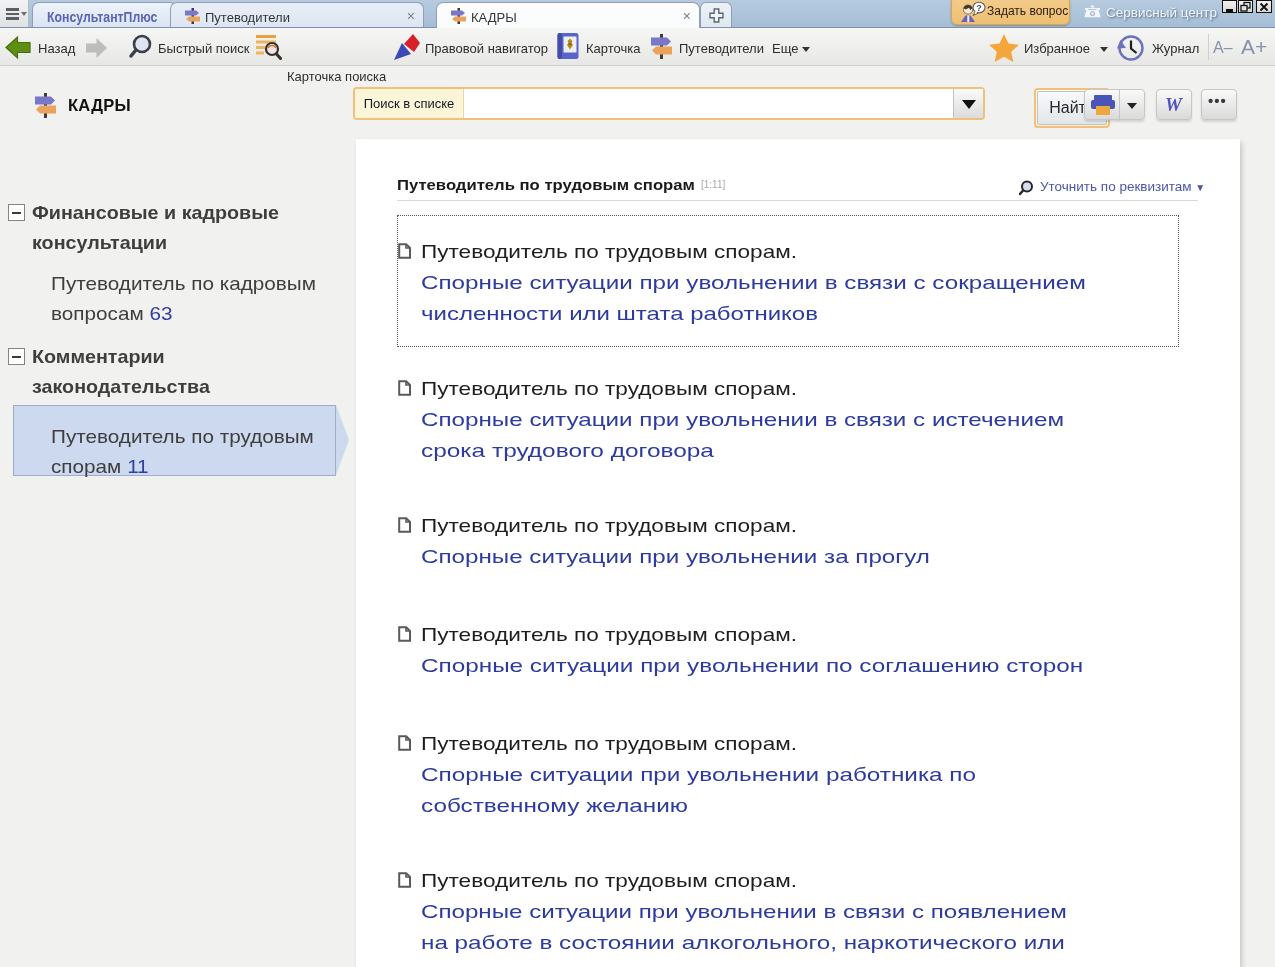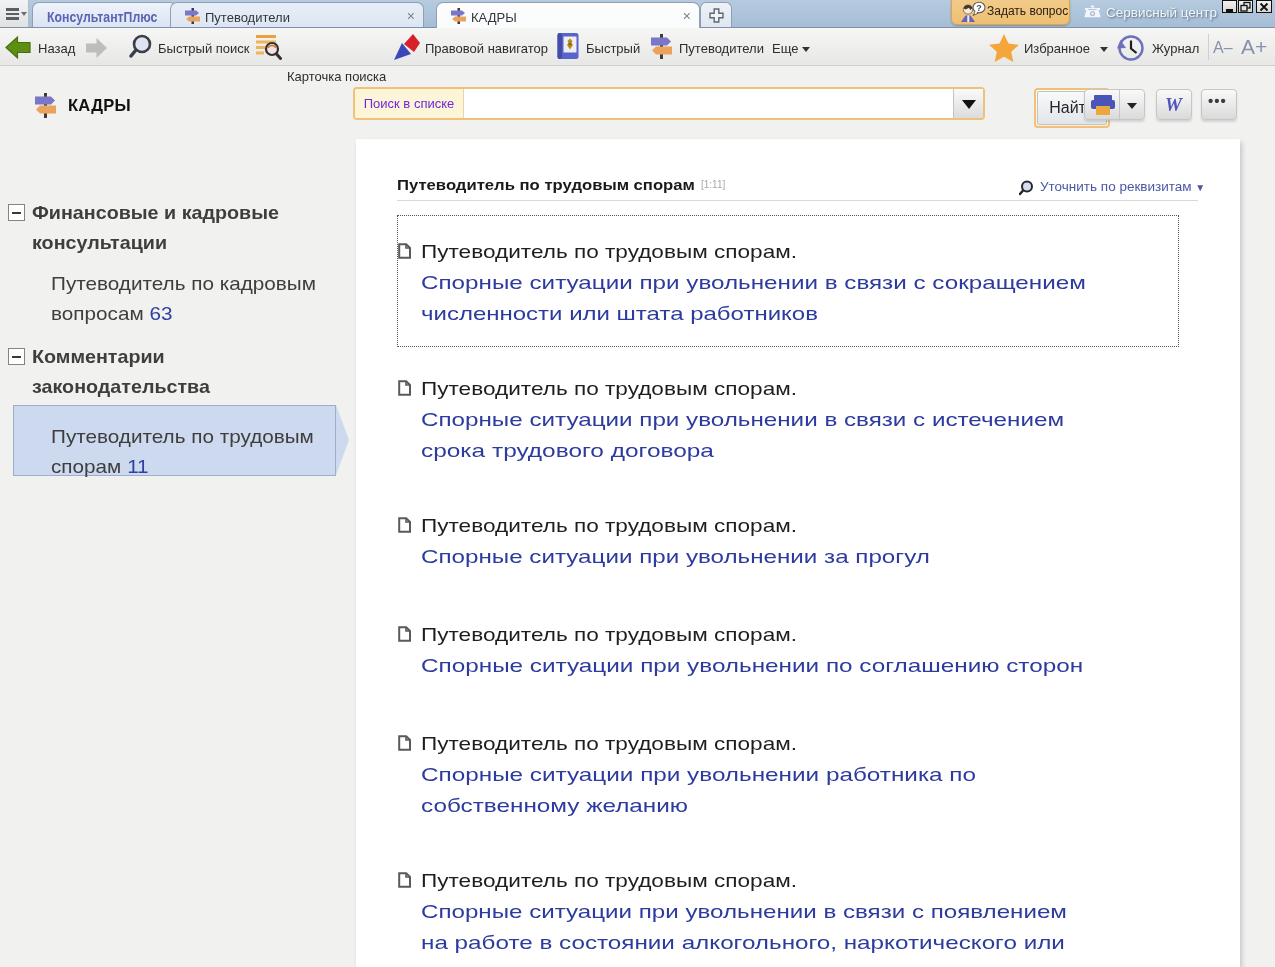--- a/index.html
+++ b/index.html
@@ -25,21 +25,21 @@
 #askbtn { position:absolute; left:951px; top:-4px; width:119px; height:29px; background:linear-gradient(#f3cc8c,#eebf72); border:1px solid #d9a553; border-radius:6px; box-shadow:0 1px 2px rgba(0,0,0,0.25); }
 #askbtn span { position:absolute; left:35px; top:7px; font-size:12px; color:#2a2015; white-space:nowrap; }
 #service { position:absolute; left:1106px; top:5px; color:#f3f6f9; font-size:13.5px; text-shadow:1px 1px 2px rgba(60,80,100,0.8); white-space:nowrap; }
 .winbtn { position:absolute; top:0px; width:15px; height:13px; background:linear-gradient(#f2f2f0,#d8d6d0); border:1px solid #111; font-size:9px; }
 
 #toolbar { position:absolute; left:0; top:28px; width:1275px; height:38px;
   background:linear-gradient(#f6f6f4,#e7e7e5); border-bottom:1px solid #cfcfcd; }
 #toolbar .tbtxt { position:absolute; top:13px; font-size:13px; color:#2e2e2e; }
 
 #searchwrap { position:absolute; left:353px; top:87px; width:632px; height:33px; background:#fff; border:2px solid #f0c07c; border-radius:4px; display:flex; }
-#searchlbl { width:109px; background:#fdf5d7; border-right:1px solid #e8d8a0; font-size:13px; color:#6d28d9; line-height:29px; text-align:center; border-radius:2px 0 0 2px;}
+#searchlbl { width:109px; background:#fdf5d7; border-right:1px solid #e8d8a0; font-size:13px; color:#0f172a; line-height:29px; text-align:center; border-radius:2px 0 0 2px;}
 #searchdrop { position:absolute; right:0; top:0; width:30px; height:29px; background:linear-gradient(#fafafa,#dcdcdc); border-left:1px solid #c2c2c2; }
 #searchdrop:after { content:""; position:absolute; left:8px; top:11px; border:7px solid transparent; border-top:9px solid #111; border-bottom:none; }
 #findbtn { position:absolute; left:1034px; top:88px; width:76px; height:40px; background:linear-gradient(#fdfdfc,#f7f2e4); border:2px solid #f0c07c; border-radius:4px; }
 #findbtn .inner { position:absolute; left:1px; top:1px; right:1px; bottom:1px; border:1px solid #c9c2ae; border-radius:2px; background:linear-gradient(#f8f9fa,#e9ecef 70%,#e2e6ea); font-size:16px; color:#23272b; display:flex; align-items:center; justify-content:center; }
 .gbtn { position:absolute; top:89px; height:31px; background:linear-gradient(#fafafa,#dadada); border:1px solid #c6c6c6; border-radius:4px; box-shadow:0 2px 2px rgba(0,0,0,0.12); }
 
 #kadry-h { position:absolute; left:68px; top:96px; font-size:16.5px; font-weight:bold; color:#111; letter-spacing:0.3px;}
 
 .node { position:absolute; font-weight:bold; font-size:19px; color:#3e3e3e; line-height:30px; white-space:nowrap; transform:scaleX(1.037); transform-origin:left top; }
 .leaf { position:absolute; font-size:19px; color:#3e3e3e; line-height:30px; white-space:nowrap; transform:scaleX(1.09); transform-origin:left top; }
@@ -161,21 +161,21 @@
     <path d="M9 9 L18 20 L1 26 Z" fill="#3a48b8"></path>
   </svg>
   <span class="tbtxt" style="left:425px;">Правовой навигатор</span>
   <svg style="position:absolute;left:557px;top:4px" width="23" height="28" viewBox="0 0 23 28">
     <rect x="0.5" y="1" width="21" height="26" rx="2.5" fill="#5a63c8"></rect>
     <rect x="0.5" y="1" width="4.5" height="26" rx="2" fill="#434da8"></rect>
     <rect x="6.5" y="4.5" width="13" height="16" fill="#eceef8"></rect>
     <path d="M13 6.5 l2.5 2.5 -1 2 1.5 2 -3 4.5 -3-4.5 1.5-2 -1-2z" fill="#b89018"></path>
     <circle cx="13" cy="12" r="1.6" fill="#8a6a10"></circle>
   </svg>
-  <span class="tbtxt" style="left:586px;">Быстрый</span>
+  <span class="tbtxt" style="left:586px;">Карточка</span>
   <svg style="position:absolute;left:650px;top:6px" width="23" height="25" viewBox="0 0 23 25">
     <rect x="10" y="0" width="3" height="25" fill="#3c3c3c"></rect>
     <path d="M1 3.5h16l4 4-4 4H1z" fill="#7a76c8"></path>
     <path d="M22 12.5H6l-4 4 4 4h16z" fill="#e9a35c"></path>
   </svg>
   <span class="tbtxt" style="left:679px;">Путеводители</span>
   <span class="tbtxt" style="left:772px;">Еще</span>
   <div style="position:absolute;left:802px;top:19px;width:0;height:0;border:4px solid transparent;border-top:5px solid #333;"></div>
   <svg style="position:absolute;left:988px;top:5px" width="32" height="30" viewBox="0 0 32 30">
     <path d="M16 1 l4.5 9.5 10.5 1.3 -7.8 7 2.1 10.2 -9.3-5.3 -9.3 5.3 2.1-10.2 -7.8-7 10.5-1.3z" fill="#f4a63b"></path>

